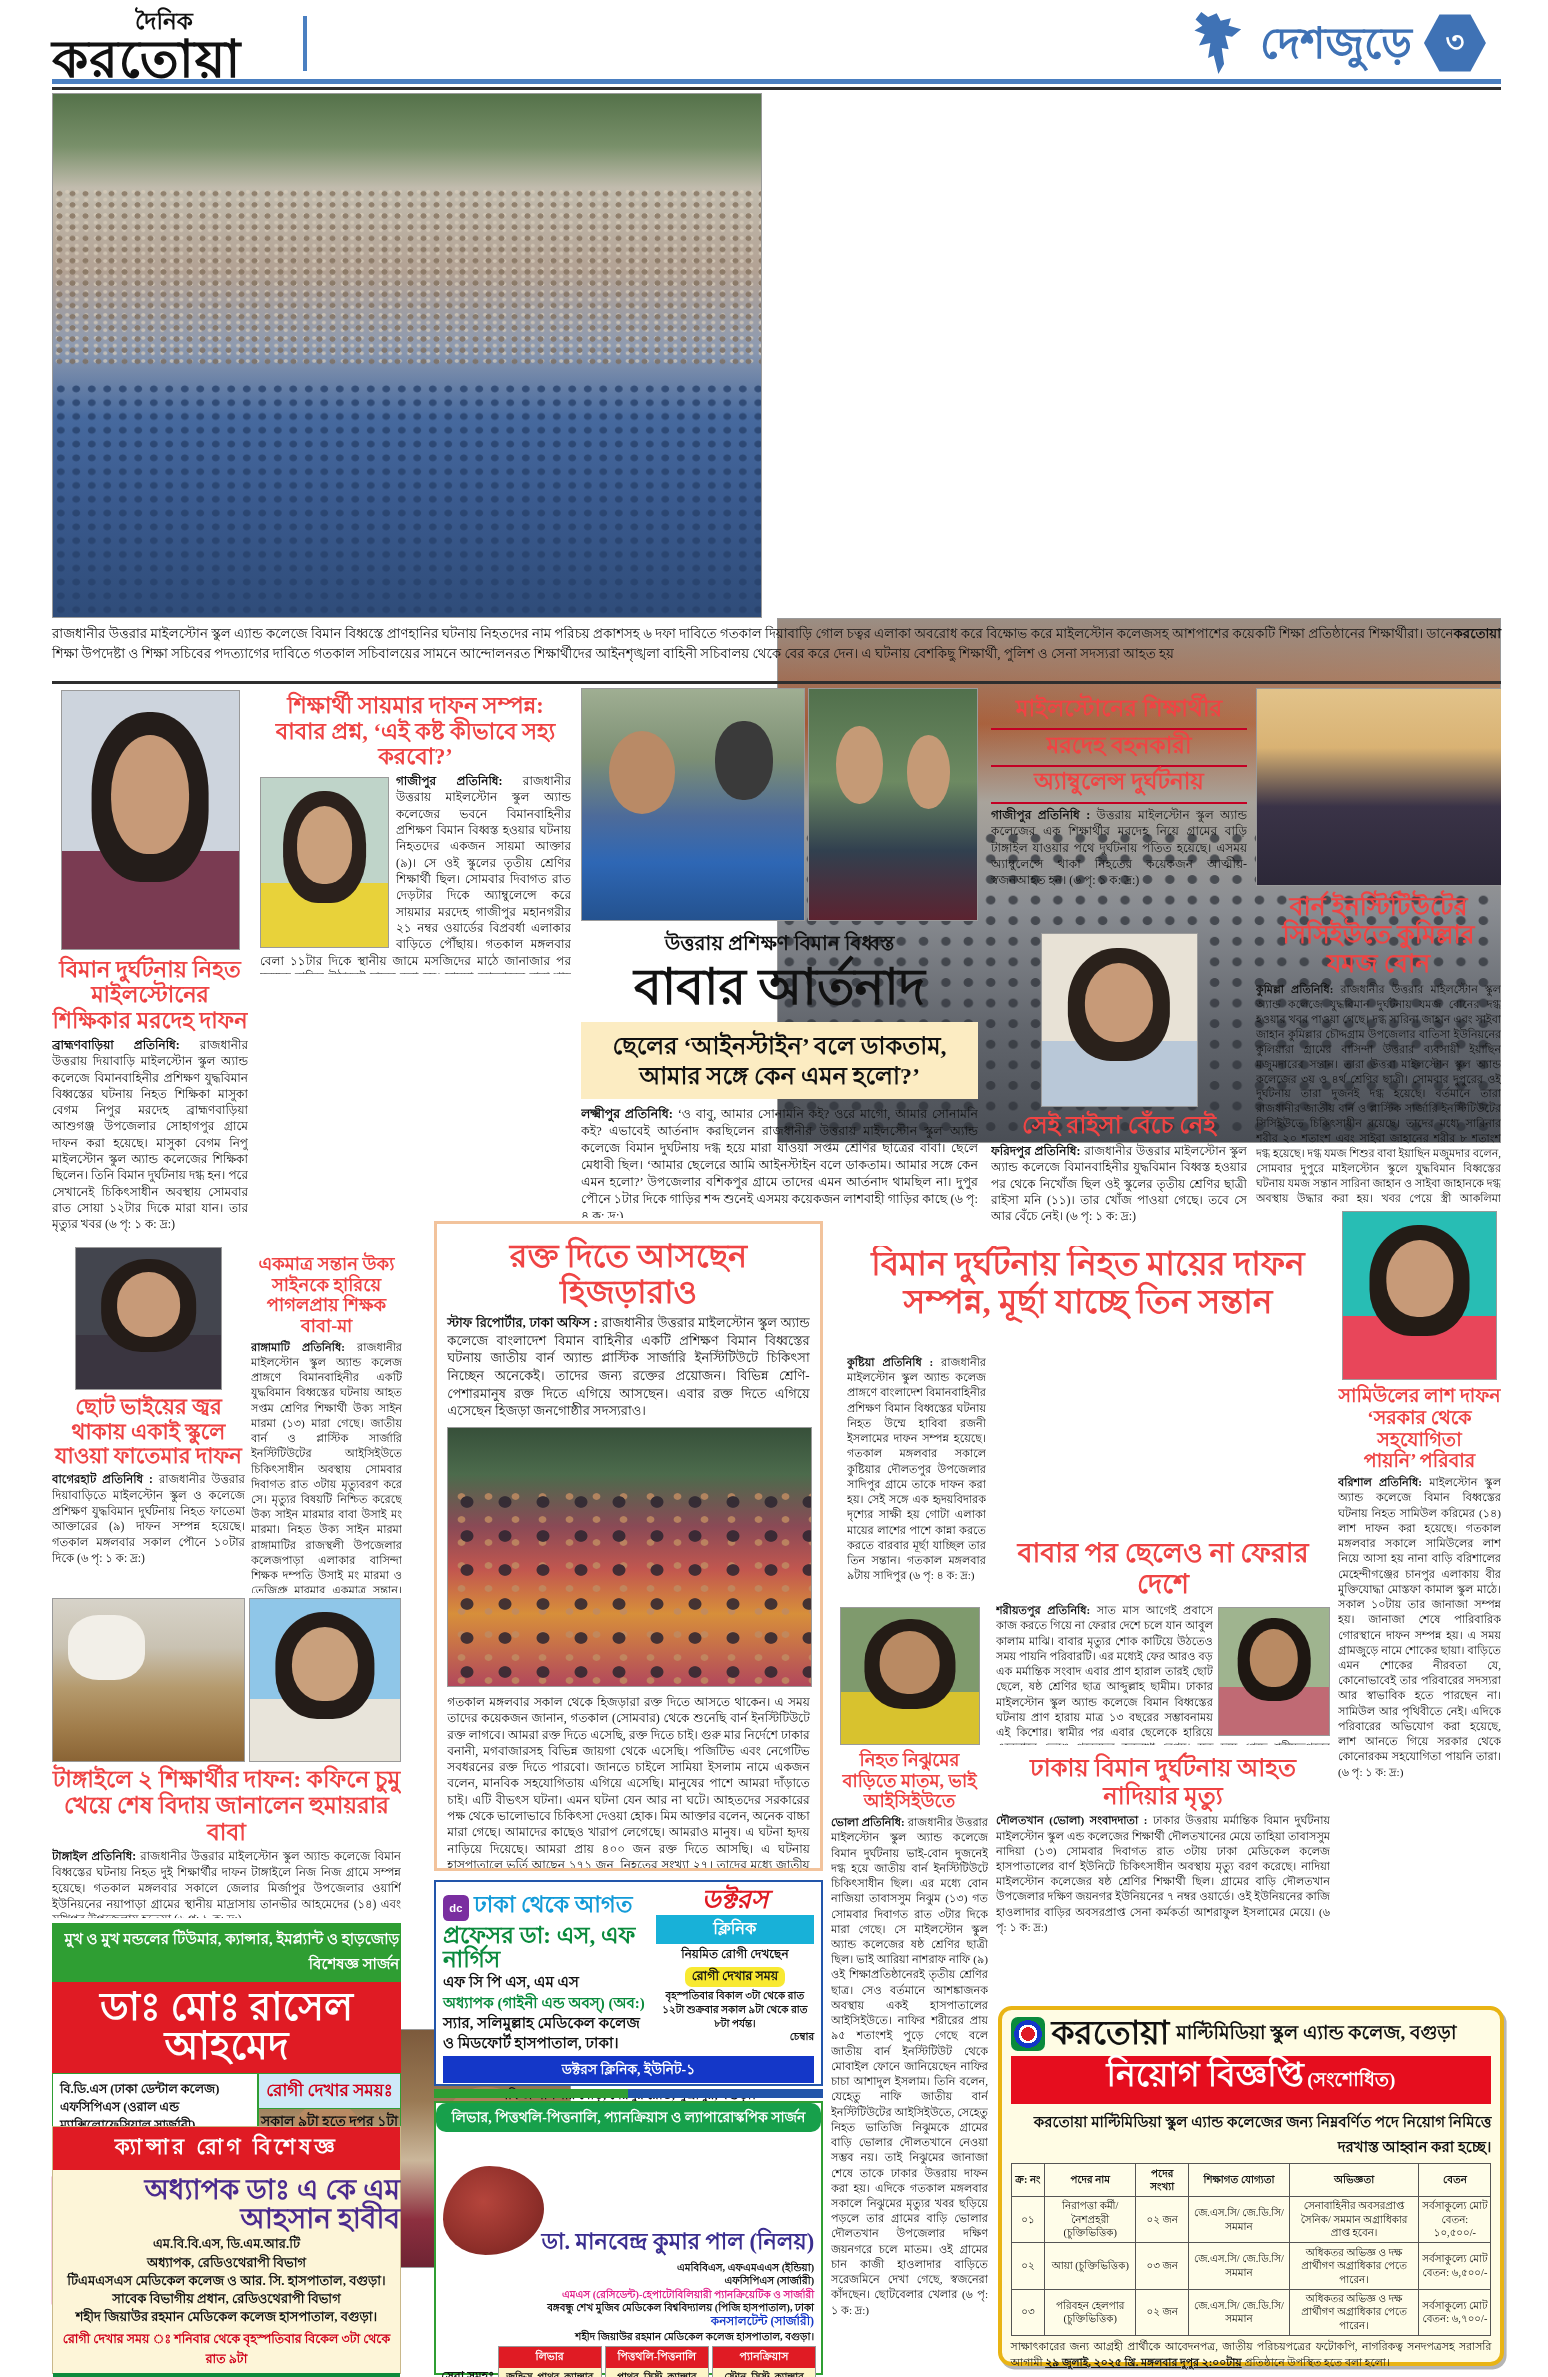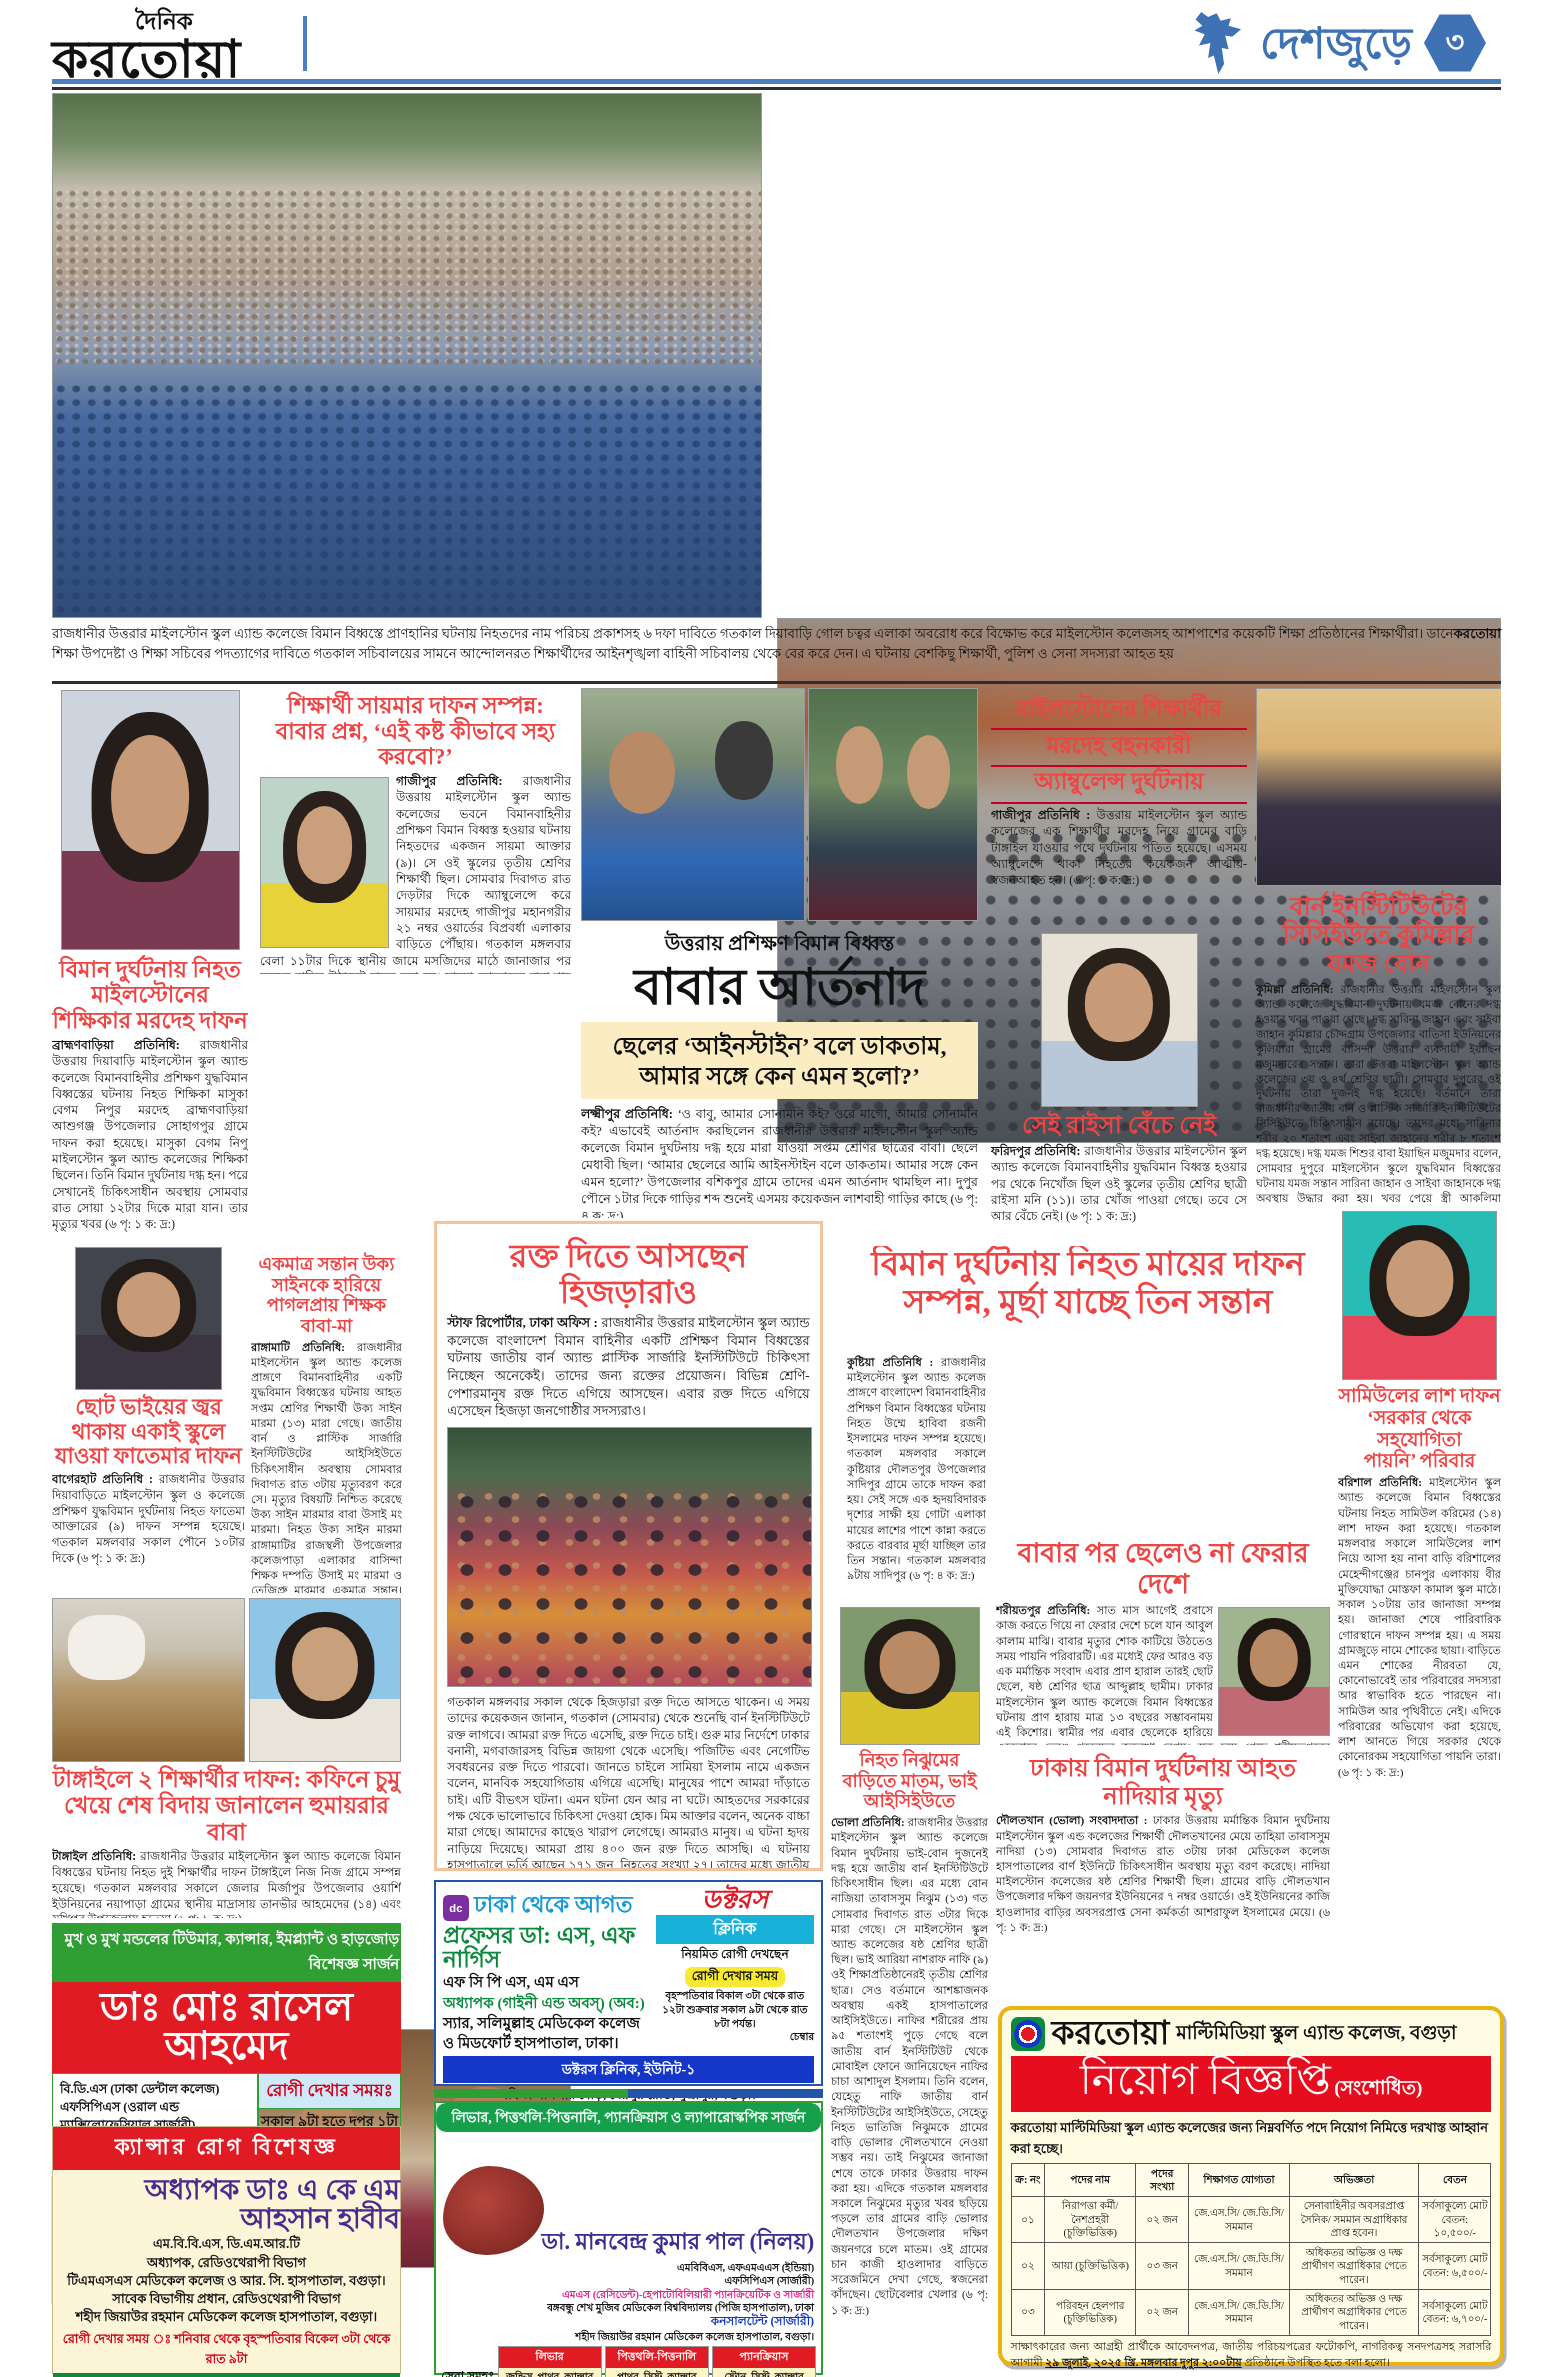--- a/index.html
+++ b/index.html
@@ -124,23 +124,23 @@
   .ad-manob .cell .ct{background:#e01b24;color:#fff;font-size:10.8px;font-weight:bold;text-align:center;padding:0.9px 0;}
   .ad-manob .cell .ci{background:#fdf5c8;font-size:10px;font-weight:bold;text-align:center;padding:0.9px 0;}
   
   .job{background:#fffce4;border:4.3px solid #e9b414;border-radius:13.8px;padding:6.9px 8.6px;box-shadow:2.6px 3.4px 0 #b5b5b5;}
   .job .head{display:flex;align-items:center;gap:6.9px;}
   .job .klogo{width:34px;height:34px;border-radius:6.9px;
       background:radial-gradient(circle at 50% 50%,#e01b24 0 6.9px,#fff 6.9px 9.5px,#1437c8 9.5px 13.8px,#0a8a3c 13.8px 100%);}
   .job .k1{font-size:33px;font-weight:900;line-height:1;}
   .job .k2{font-size:19px;font-weight:bold;line-height:1.1;}
   .job .banner{background:#e60d1e;color:#fff;text-align:center;margin:5.2px 0;padding:3.4px 0 6.9px;}
-  .job .banner .t1{font-size:42px;font-weight:400;line-height:1;}
+  .job .banner .t1{font-size:33px;font-weight:700;line-height:1;}
   .job .banner .t2{font-size:19px;font-weight:bold;}
-  .job .intro{font-size:13px;font-weight:bold;text-align:left;}
+  .job .intro{font-size:15px;font-weight:bold;text-align:right;}
   .job table{width:100%;border-collapse:collapse;margin:3.4px 0;background:#fffde9;}
   .job th,.job td{border:1.3px solid #555;font-size:10.3px;text-align:center;padding:2.6px 1.7px;line-height:1.3;}
   .job th{font-weight:bold;}
   .job .foot{font-size:10.8px;line-height:1.45;text-align:justify;}
   .job .foot .u{font-weight:bold;text-decoration:underline;}
   .job .sign{text-align:center;margin-top:6.9px;padding-left:38%;}
   .job .sign .sn{font-size:13px;font-weight:900;}
   .job .sign .st{font-size:11.2px;}
 </style>
 </head>

